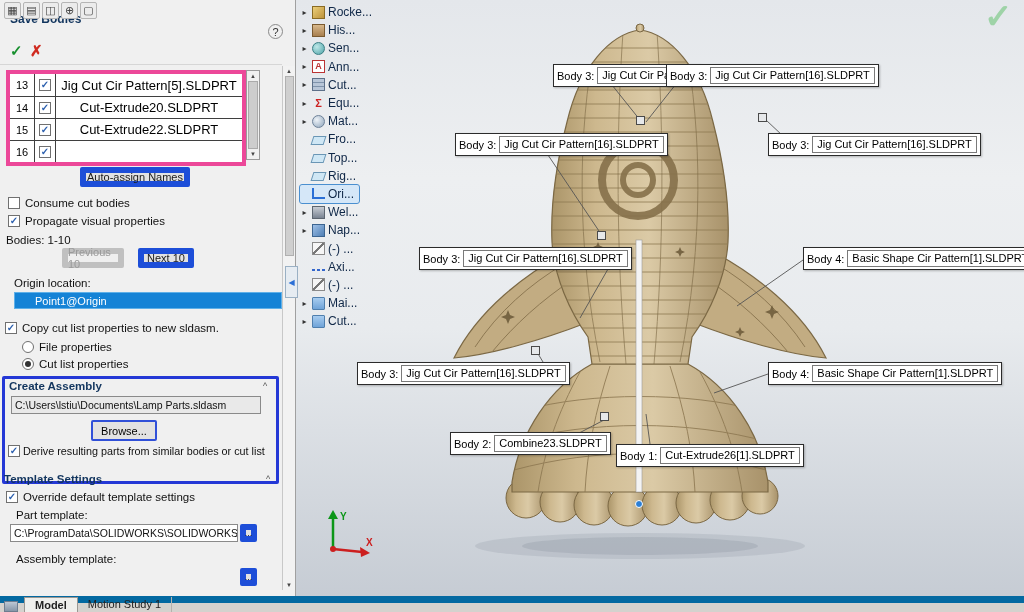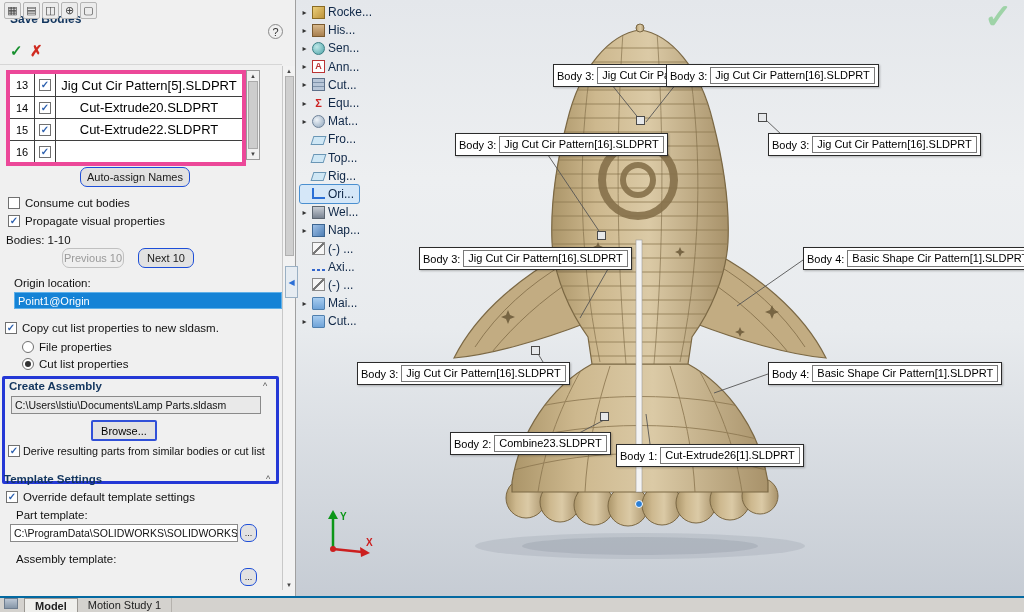--- a/index.html
+++ b/index.html
@@ -61,43 +61,43 @@
   text-align:center;color:#2b5fae;font-weight:bold;flex:0 0 12px}
 .bt-scroll{position:absolute;left:246px;top:70px;width:14px;height:90px;border:1px solid #9a9a9a;background:#f0f0f0;
   display:flex;flex-direction:column;align-items:center}
 .sc-ar{font-size:6px;color:#444;line-height:10px;height:10px}
 .sc-thumb{width:10px;flex:1;background:#cdcdcd;border:1px solid #aaa}
 .pm-scroll{position:absolute;left:282px;top:66px;width:13px;height:524px;background:#f2f2f2;border-left:1px solid #c8c8c8;
   display:flex;flex-direction:column;align-items:center}
 .pm-thumb{width:9px;height:180px;background:#cfcfcf;border:1px solid #b0b0b0}
 .pm-sp{flex:1}
 
-.btn{position:absolute;background:#e2e2e2;border:1px solid #1d4ed8;border-radius:7px;font-size:11px;
+.btn{position:absolute;background:#e2e2e2;border:6px solid #1d4ed8;border-radius:2px;font-size:11px;
   display:flex;align-items:center;justify-content:center;color:#1a1a1a}
 .btn.disabled{color:#9a9a9a;background:#efefef;border-color:#c0c0c0}
 .ckrow{position:absolute;display:flex;align-items:center;gap:5px;font-size:11.5px;color:#111;white-space:nowrap}
 .lbl{position:absolute;font-size:11.5px;color:#111;white-space:nowrap}
 .radio{display:inline-block;width:12px;height:12px;border:1px solid #707070;border-radius:50%;background:#fff;flex:0 0 12px;position:relative}
 .radio.sel::after{content:"";position:absolute;left:2px;top:2px;width:6px;height:6px;border-radius:50%;background:#333}
 .origin-in{position:absolute;left:14px;top:292px;width:268px;height:17px;background:#1583d6;color:#fff;
-  border:1px solid #5fb0e8;font-size:11px;display:flex;align-items:center;padding-left:3px}
+  border:1px solid #5fb0e8;font-size:11px;display:flex;align-items:center;padding-left:20px}
 .sect{position:absolute;font-size:11.5px;font-weight:bold;color:#12355e}
 .sect-col{position:absolute;font-size:9px;color:#555}
 .ca-wrap{position:absolute;left:2px;top:376px;width:277px;height:108px;border:3px solid #2438d6;border-radius:2px}
 .tin{position:absolute;background:#fff;border:1px solid #8a8a8a;font-size:10.5px;display:flex;align-items:center;
   padding-left:3px;white-space:nowrap;overflow:hidden;color:#111}
 .tin.gray{background:#e9e9e9}
 .browse{position:absolute;left:86px;top:41px;width:66px;height:21px;background:#e2e2e2;border:2px solid #3050d8;
   border-radius:2px;font-size:11px;display:flex;align-items:center;justify-content:center}
 .flyout{position:absolute;left:285px;top:266px;width:13px;height:32px;background:#e6ecf2;border:1px solid #9ab0c4;
   font-size:8px;color:#2a6fd6;display:flex;align-items:center;justify-content:center;z-index:11}
 
 
-.bottombar{position:absolute;left:0;top:596px;width:1024px;height:16px;background:#d4d2ce;border-top:2px solid #0369a1;
-  display:flex;align-items:flex-start;padding-left:4px;z-index:12}
+.bottombar{position:absolute;left:0;top:596px;width:1024px;height:16px;background:#d4d2ce;border-top:7px solid #0369a1;
+  display:flex;align-items:flex-end;padding-left:4px;z-index:12}
 .tabicon{width:14px;height:11px;background:linear-gradient(#bcc7d4,#8696a8);border:1px solid #6e7d8f;margin-right:6px}
 .tab{font-size:11px;padding:0 10px;height:15px;line-height:15px;color:#222;border-right:1px solid #b5b2ad}
 .tab.active{font-weight:bold;background:#efefec;border:1px solid #9a9792;border-bottom:none}
 .triad{position:absolute;left:312px;top:506px;z-index:6}
 </style>
 </head>
 <body>
 
 <div id="app">
 

